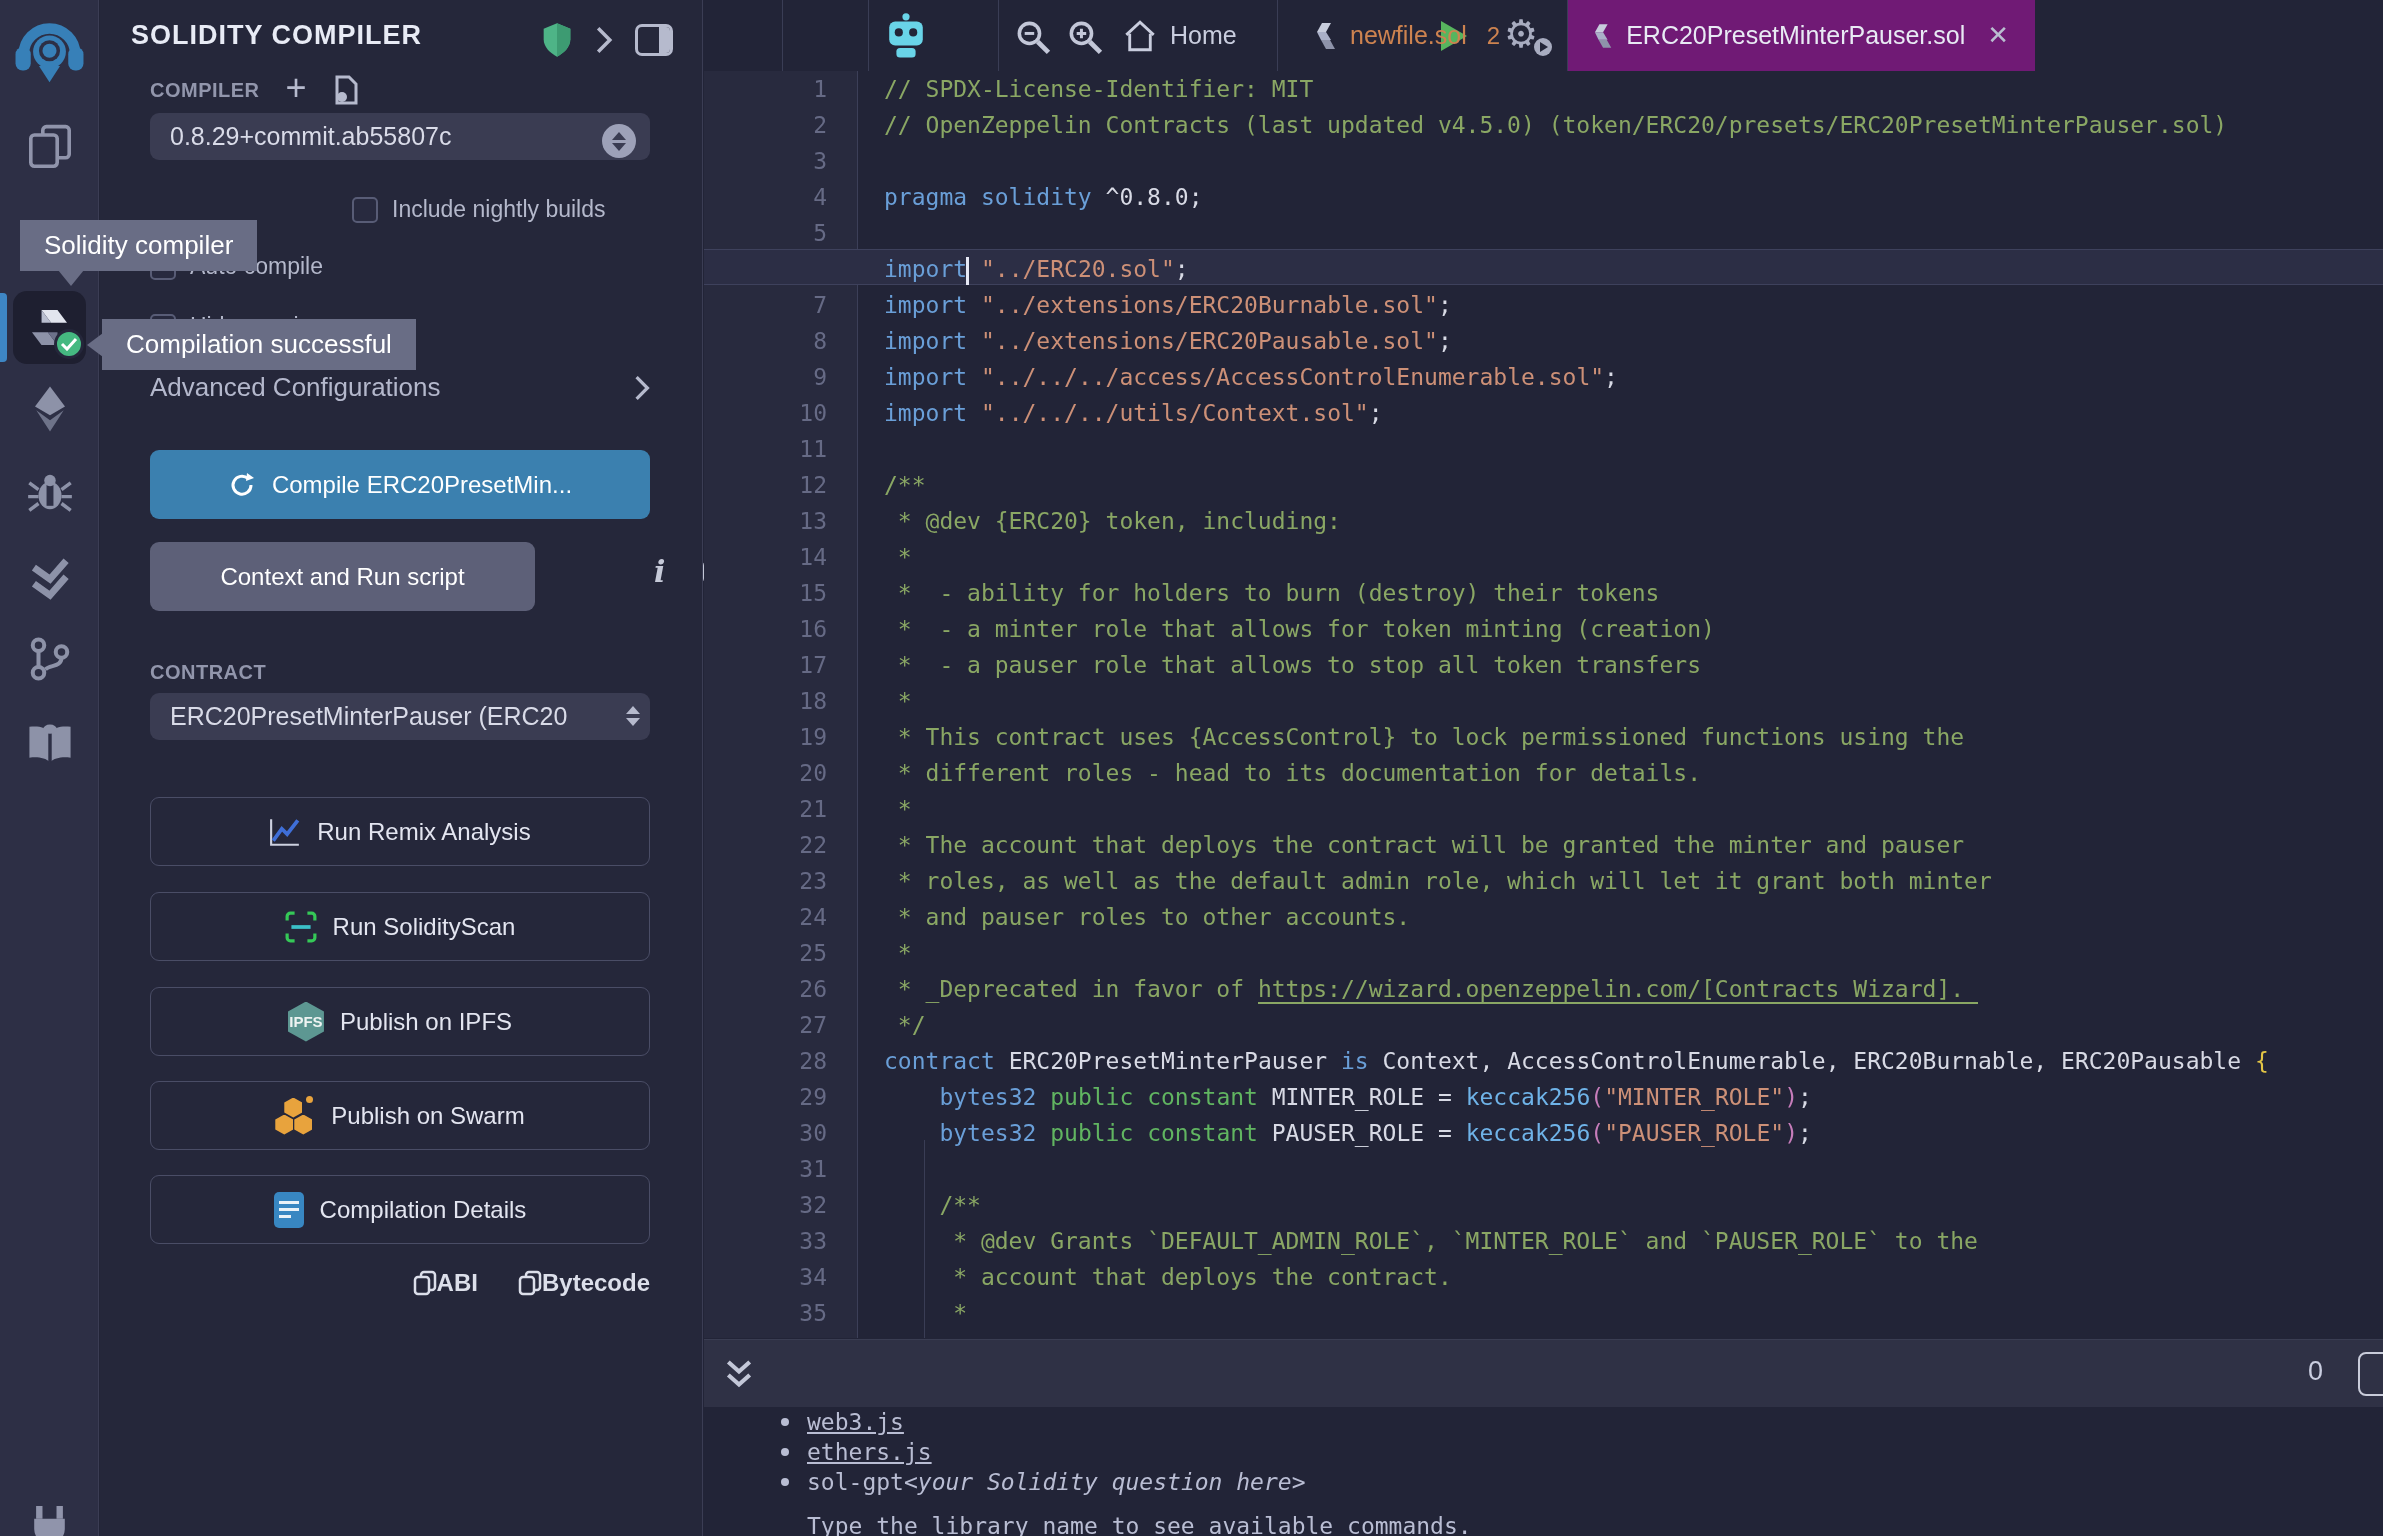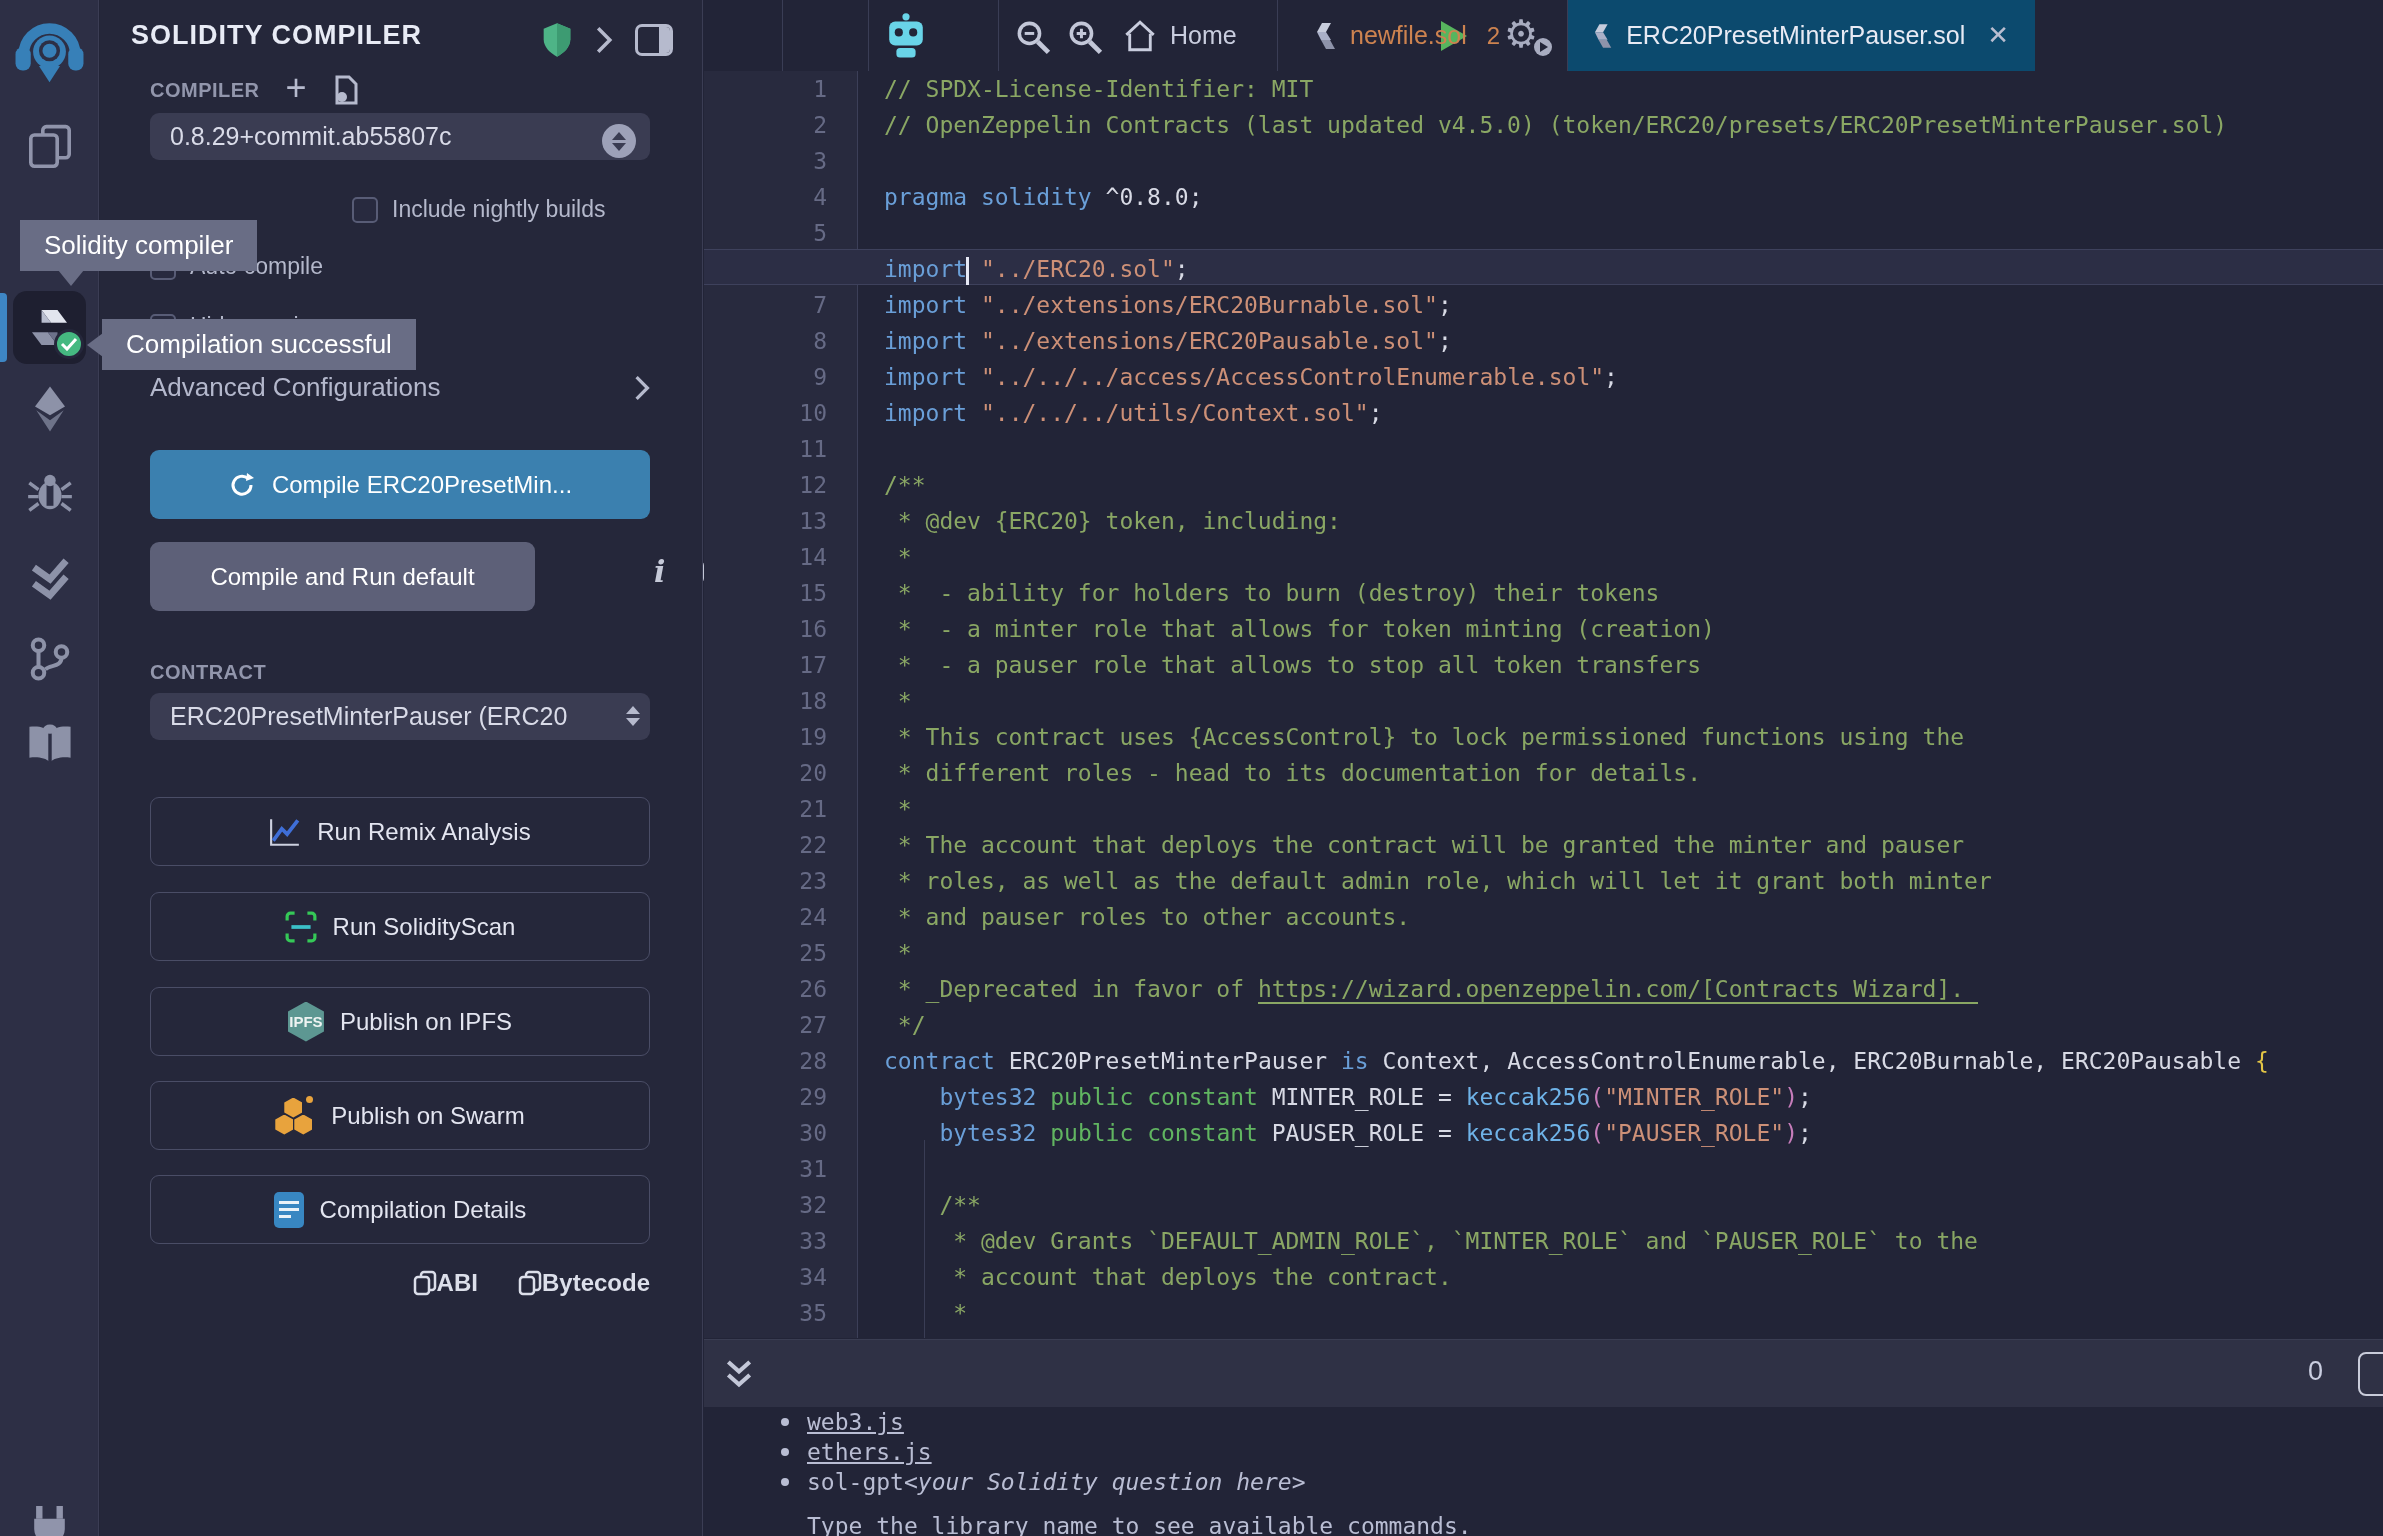--- a/index.html
+++ b/index.html
@@ -67,21 +67,21 @@
   .gear { position:absolute; left:800px; top:12px; font-size:38px; color:#a8acc0; font-family:"DejaVu Sans", sans-serif; }
   .gear-play { position:absolute; left:830px; top:38px; width:18px; height:18px; border-radius:50%;
     background:#a8acc0; display:flex; align-items:center; justify-content:center; }
   .gear-play i { width:0;height:0;border-top:5px solid transparent;border-bottom:5px solid transparent;border-left:8px solid #222437; margin-left:2px;}
   .toggle { position:absolute; left:929px; top:18px; width:55px; height:36px; border-radius:18px; background:#69d4e8; }
   .toggle i { position:absolute; right:5px; top:5px; width:26px; height:26px; border-radius:50%; background:#eafcff; }
   .tab-text { font-size:25px; color:#c9cdde; }
   .tab { position:absolute; top:0; height:71px; display:flex; align-items:center; gap:14px; }
   .tab-name-mod { color:#cd8350; font-size:25px; }
   .tab-badge { color:#cd8350; font-size:24px; margin-left:6px; }
-  .tab-active { background:#0c4a6e; }
+  .tab-active { background:#701a75; }
   .tab-name-act { color:#e8eaf4; font-size:25px; }
   .tab-close { color:#b9bdd0; font-size:26px; margin-left:8px; }
 
   
   .editor { position:absolute; left:704px; top:71px; width:1680px; height:1267px; background:#222437; overflow:hidden; }
   .gutter { position:absolute; left:0; top:0; width:154px; height:1267px; background:#282a3e;
     border-right:1px solid #3c3f58; }
   .ln { height:36px; line-height:36px; text-align:right; padding-right:30px;
     font-family:"DejaVu Sans Mono", monospace; font-size:23px; color:#666a85; }
   .ln.active { color:#c2c6da; }
@@ -253,21 +253,21 @@
 
     <div class="btn btn-blue" style="top:450px">
       <svg width="28" height="28" viewBox="0 0 28 28">
         <path d="M23,14 a9,9 0 1 1 -3,-6.5" fill="none" stroke="#ffffff" stroke-width="3"></path>
         <polygon points="19,2 26,7 18,10" fill="#ffffff"></polygon>
       </svg>
       <span>Compile ERC20PresetMin...</span>
     </div>
 
     <div class="btn btn-gray" style="top:542px">
-      <span>Compile and Run default</span>
+      <span>Context and Run script</span>
     </div>
     <div style="position:absolute;left:554px;top:554px;font-family:'DejaVu Serif',serif;font-style:italic;font-weight:700;font-size:30px;color:#c6cad9">i</div>
     <div style="position:absolute;left:602px;top:554px">
       <svg width="28" height="30" viewBox="0 0 24 26">
         <rect x="2" y="7" width="14" height="17" rx="3" fill="none" stroke="#c6cad9" stroke-width="2.5"></rect>
         <path d="M8,7 V5 a3,3 0 0 1 3,-3 h8 a3,3 0 0 1 3,3 v12 a3,3 0 0 1 -3,3 h-3" fill="none" stroke="#c6cad9" stroke-width="2.5"></path>
       </svg>
     </div>
 
     <div class="sec-label" style="position:absolute;left:50px;top:661px">CONTRACT</div>

